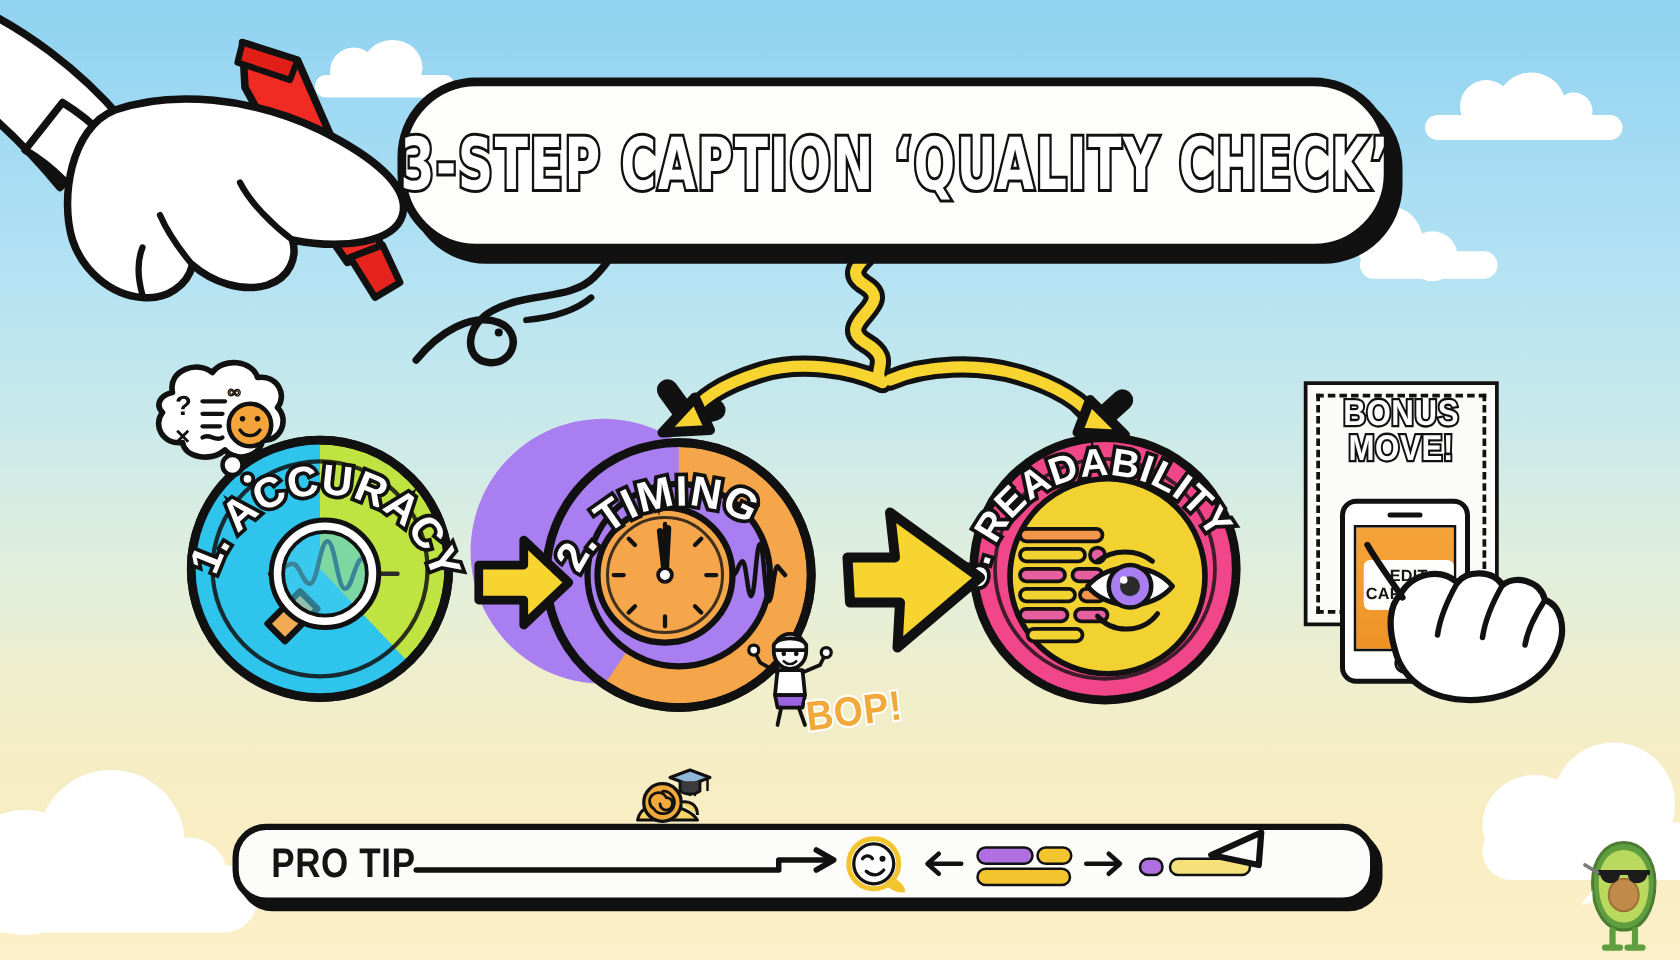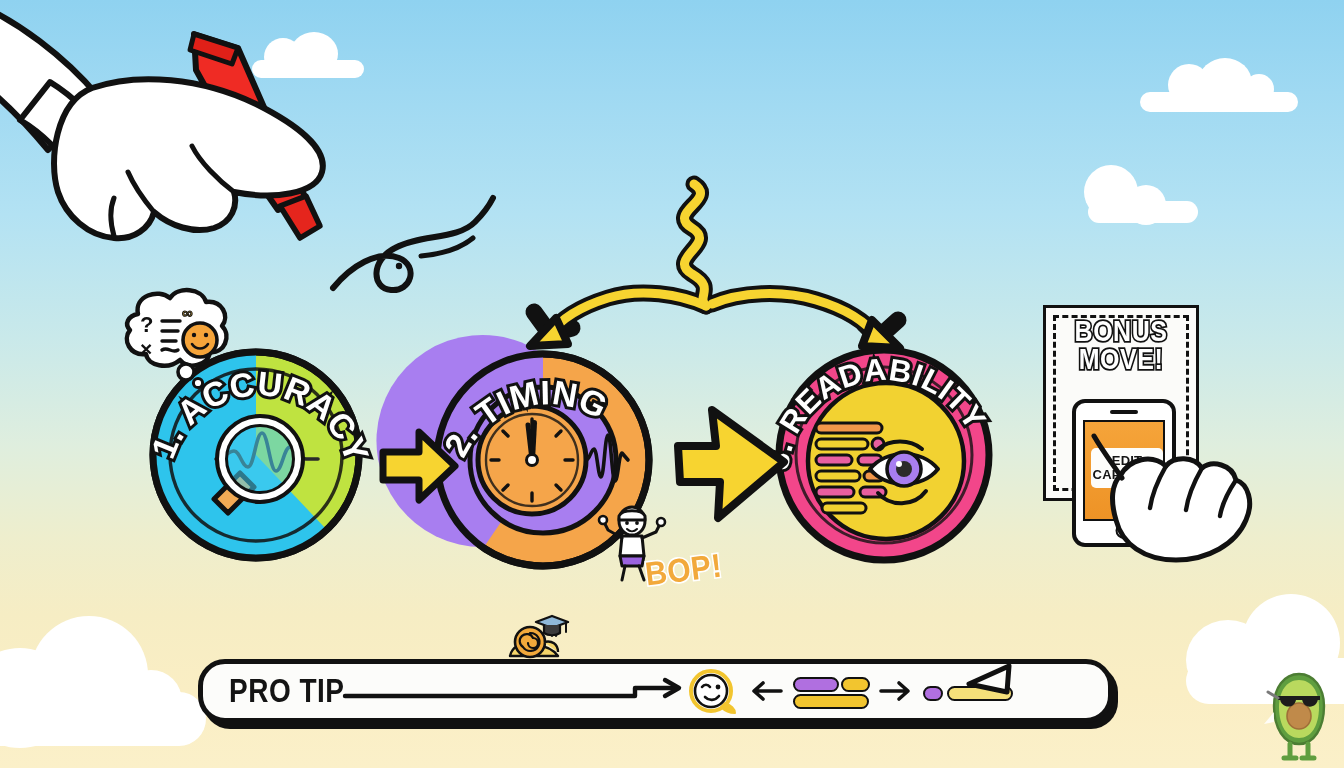--- a/index.html
+++ b/index.html
@@ -103,21 +103,21 @@
     background:#fdfdfb;border-radius:5px;
     display:flex;align-items:center;justify-content:center;
     text-align:center;
     font-family:"Liberation Sans Narrow","Liberation Sans",sans-serif;
     font-weight:bold;font-size:13px;line-height:1.05;color:#151515;
     letter-spacing:0.2px;
   }
 
   
   #protip-bar{
-    position:absolute;left:198px;top:659px;width:905px;height:54px;
+    position:absolute;left:186px;top:659px;width:905px;height:54px;
     background:#fcfcfa;border:5px solid #111;border-radius:27px;
     box-shadow:5px 6px 0 #111;
     z-index:25;
   }
   #protip-label{
     position:absolute;left:26px;top:50%;transform:translateY(-50%) scaleY(1.18);
     font-family:"Liberation Sans Narrow","Liberation Sans",sans-serif;
     font-weight:bold;font-size:28px;color:#141414;letter-spacing:0.5px;
   }
   .pill{position:absolute;border:2.6px solid #111;border-radius:999px;}
@@ -204,20 +204,23 @@
     <path d="M126,226 C 122,212 122,198 126,188" fill="none" stroke="#111" stroke-width="5" stroke-linecap="round"></path>
   </svg>
 
   <svg class="raw-svg" style="left:325px;top:196px;width:200px;height:110px;z-index:24;" viewBox="0 0 200 110">
     <path d="M8,92 C 26,70 52,54 74,62 C 94,70 86,96 66,94 C 46,92 46,64 70,52
              C 96,38 132,44 150,26 C 162,14 166,6 168,2" fill="none" stroke="#111" stroke-width="6" stroke-linecap="round"></path>
     <path d="M96,60 C 118,58 136,52 148,42" fill="none" stroke="#111" stroke-width="5" stroke-linecap="round"></path>
     <circle cx="74" cy="70" r="3.2" fill="#111"></circle>
   </svg>
 
+  <div id="title-banner">
+    <div id="title-text">3-STEP CAPTION ‘QUALITY CHECK’</div>
+  </div>
 
   <svg class="arrow-svg" style="left:520px;top:178px;width:400px;height:182px;" viewBox="0 0 400 182">
     <g fill="none" stroke="#111" stroke-width="17" stroke-linecap="round" stroke-linejoin="round">
       <path d="M174,6 C 198,22 146,34 172,50 C 198,66 146,80 172,96
                C 196,110 176,118 186,128"></path>
       <path d="M186,128 C 160,116 120,110 88,120 C 56,130 40,142 30,156"></path>
       <path d="M192,126 C 220,114 262,112 296,122 C 330,132 348,146 358,160"></path>
       <path d="M30,156 L14,134 M30,156 L52,150"></path>
       <path d="M358,160 L344,146 M358,160 L378,142"></path>
     </g>

